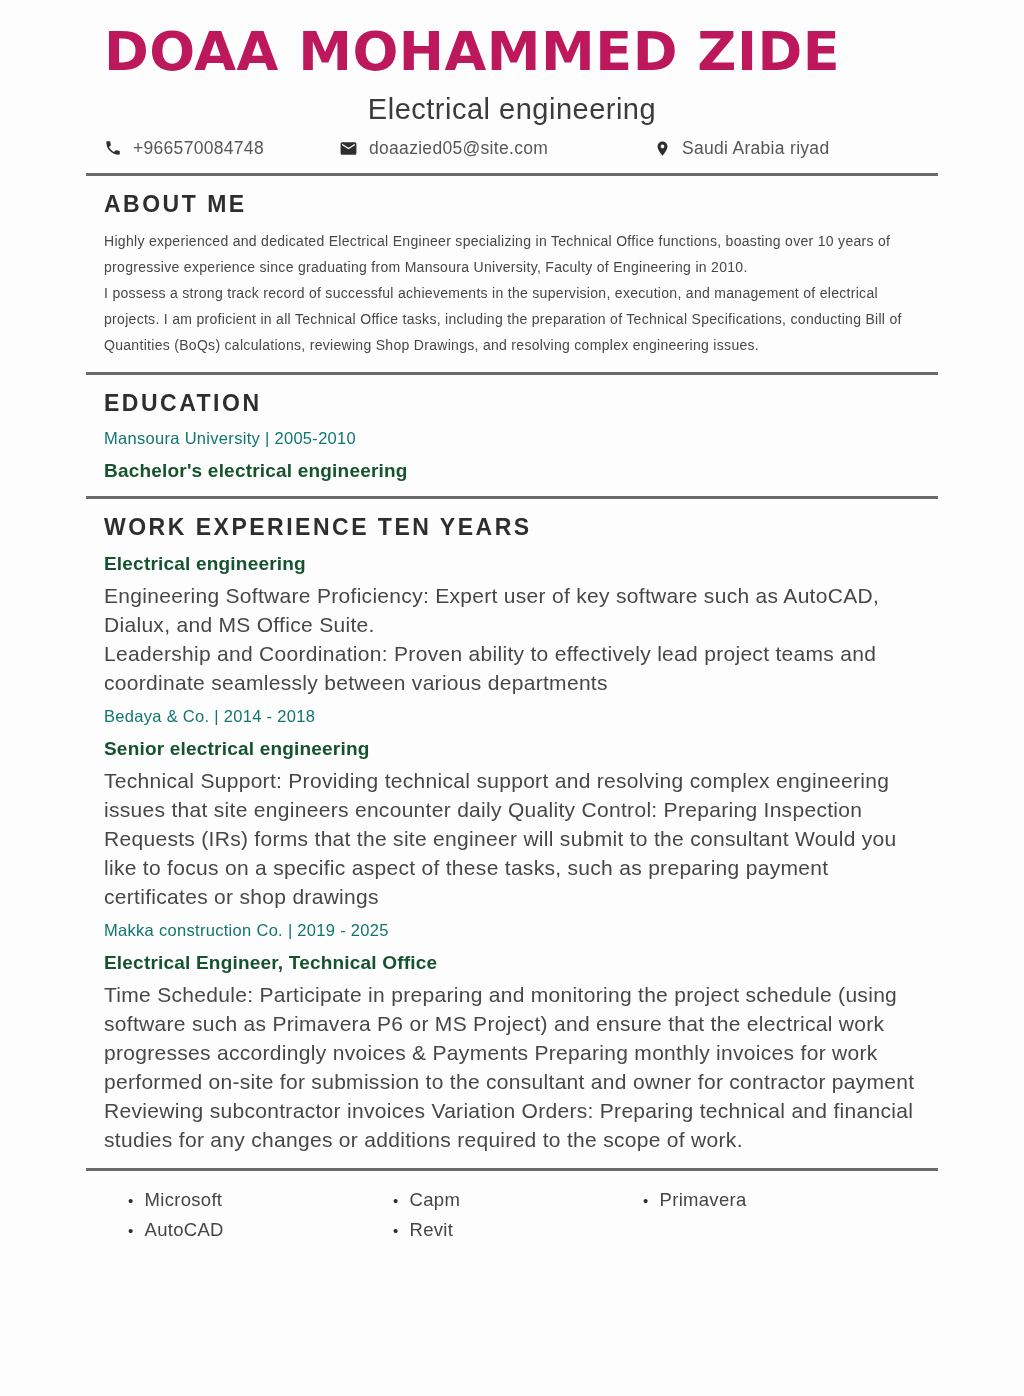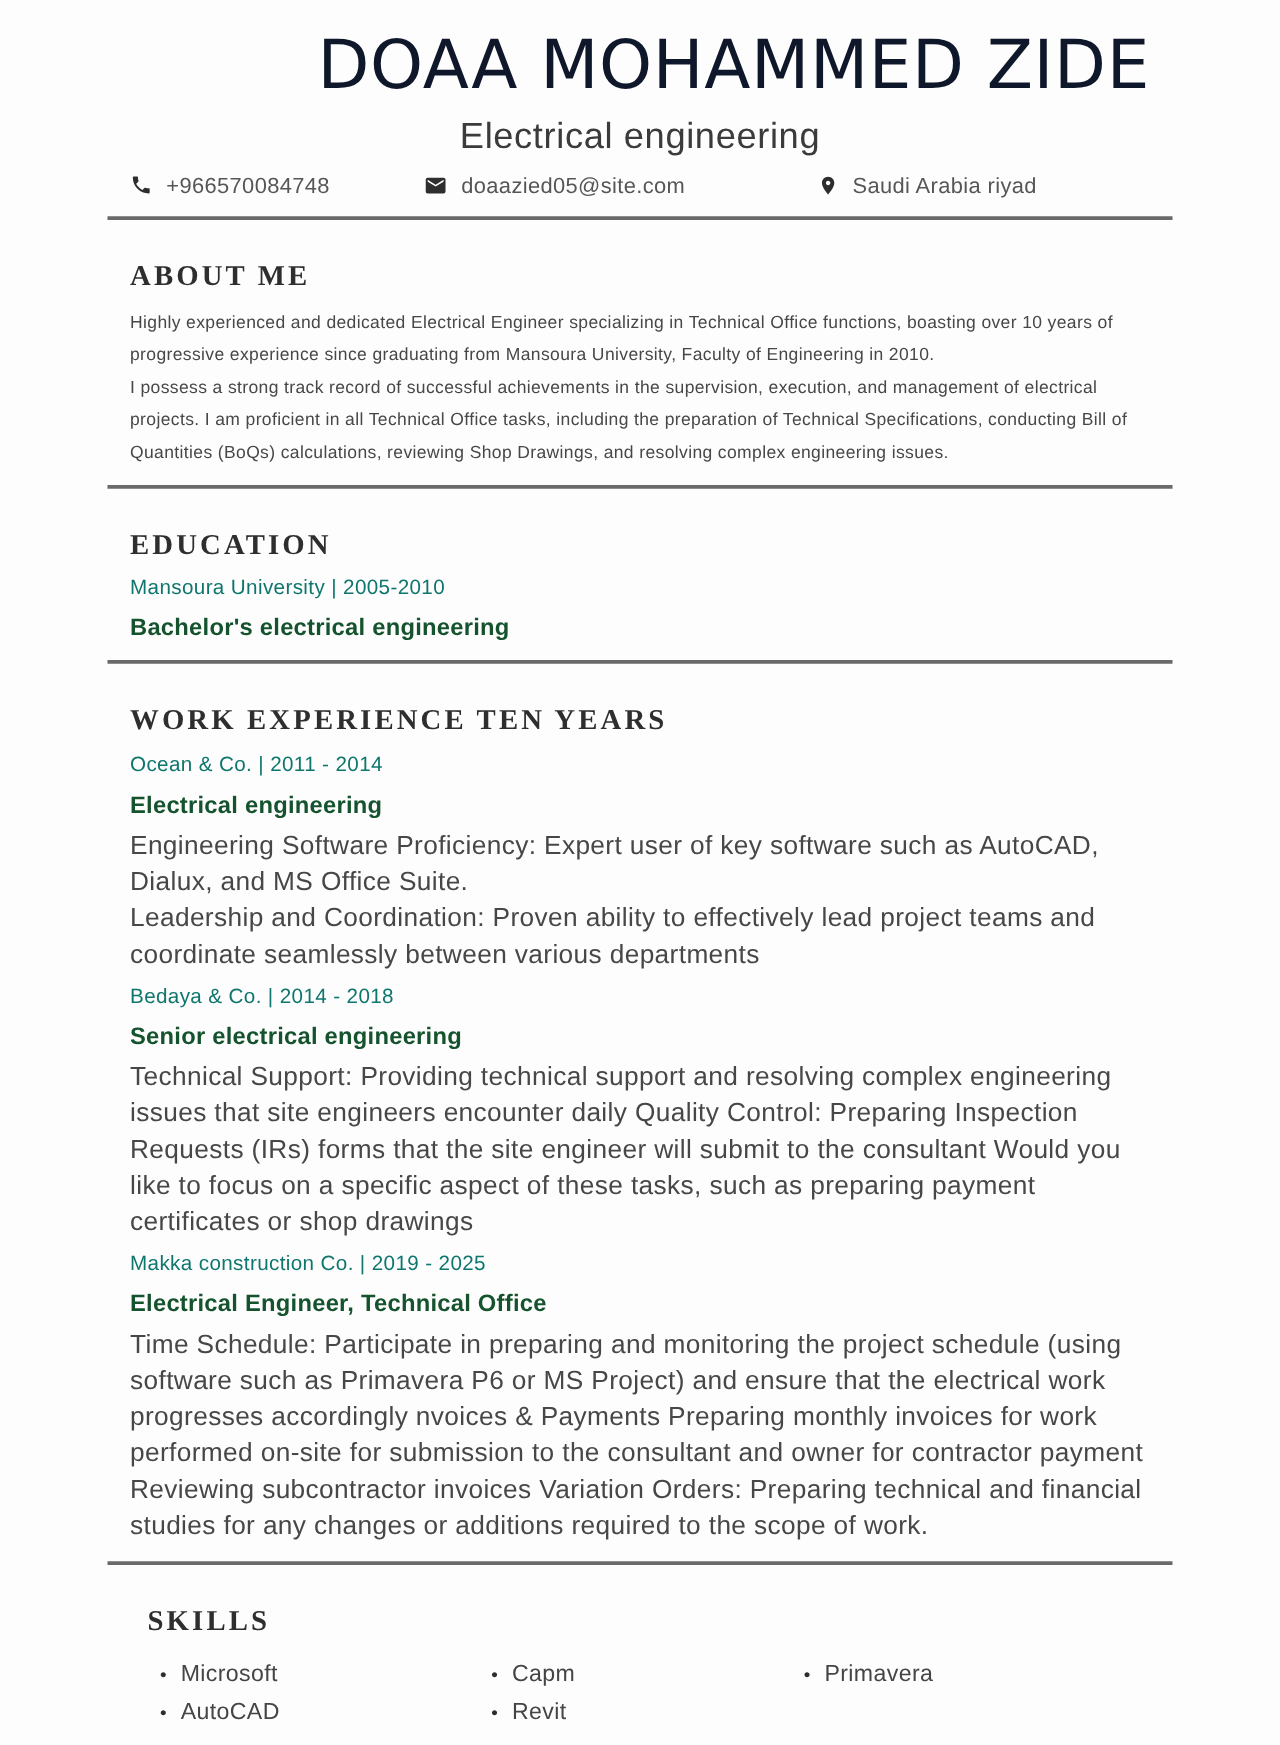--- a/index.html
+++ b/index.html
@@ -13,26 +13,26 @@
   .page {
     width: 1024px; height: 1396px;
     background: #fdfdfd;
     padding: 24px 104px 20px 104px;
     position: relative;
   }
 
   
   .name {
     font-family: "DejaVu Sans", sans-serif;
-    font-weight: 400;
+    font-weight: 700;
     font-size: 54px;
     line-height: 1.05;
     letter-spacing: 0.5px;
-    color: #0f172a;
-    text-align: right;
+    color: #be185d;
+    text-align: left;
   }
   .subtitle {
     margin-top: 12px;
     font-size: 29px;
     font-weight: 400;
     letter-spacing: 0.5px;
     color: #3b3b3b;
     text-align: center;
   }
   .contact-row {
@@ -58,26 +58,26 @@
   
   hr.divider {
     border: none;
     height: 3px;
     background: #6a6a6a;
     margin: 14px -18px 0 -18px;
   }
 
   
   .section-heading {
-    font-family: Liberation Serif, serif;
+    font-family: Liberation Sans, sans-serif;
     font-weight: 800;
     font-size: 23px;
     letter-spacing: 2.5px;
     color: #2e2e2e;
-    margin-top: 32px;
+    margin-top: 15px;
   }
 
   
   .para {
     font-size: 14px;
     line-height: 26px;
     letter-spacing: 0.3px;
     color: #474747;
     margin-top: 10px;
     white-space: pre-line;
@@ -181,21 +181,20 @@
       <div class="entry-title">Bachelor's electrical engineering</div>
     </div>
   </section>
 
   <hr class="divider">
 
   <section>
     <h2 class="section-heading">WORK EXPERIENCE TEN YEARS</h2>
 
     <div>
-      <div class="meta" style="margin-top:14px;">Ocean &amp; Co. | 2011 - 2014</div>
       <div class="entry-title">Electrical engineering</div>
       <div class="job-desc">Engineering Software Proficiency: Expert user of key software such as AutoCAD, Dialux, and MS Office Suite.
 Leadership and Coordination: Proven ability to effectively lead project teams and coordinate seamlessly between various departments</div>
     </div>
 
     <div>
       <div class="meta" style="margin-top:10px;">Bedaya &amp; Co. | 2014 - 2018</div>
       <div class="entry-title">Senior electrical engineering</div>
       <div class="job-desc">Technical Support: Providing technical support and resolving complex engineering issues that site engineers encounter daily Quality Control: Preparing Inspection Requests (IRs) forms that the site engineer will submit to the consultant Would you like to focus on a specific aspect of these tasks, such as preparing payment certificates or shop drawings</div>
     </div>
@@ -203,21 +202,20 @@
     <div>
       <div class="meta" style="margin-top:10px;">Makka construction Co. | 2019 - 2025</div>
       <div class="entry-title">Electrical Engineer, Technical Office</div>
       <div class="job-desc">Time Schedule: Participate in preparing and monitoring the project schedule (using software such as Primavera P6 or MS Project) and ensure that the electrical work progresses accordingly nvoices &amp; Payments Preparing monthly invoices for work performed on-site for submission to the consultant and owner for contractor payment Reviewing subcontractor invoices Variation Orders: Preparing technical and financial studies for any changes or additions required to the scope of work.</div>
     </div>
   </section>
 
   <hr class="divider">
 
   <section>
-    <h2 class="section-heading" style="margin-left:14px;">SKILLS</h2>
     <div class="skills-grid">
       <div class="skill-list">
         <div class="skill-item">
           <span class="bullet">•</span>
           <span>Microsoft</span>
         </div>
         <div class="skill-item">
           <span class="bullet">•</span>
           <span>AutoCAD</span>
         </div>

